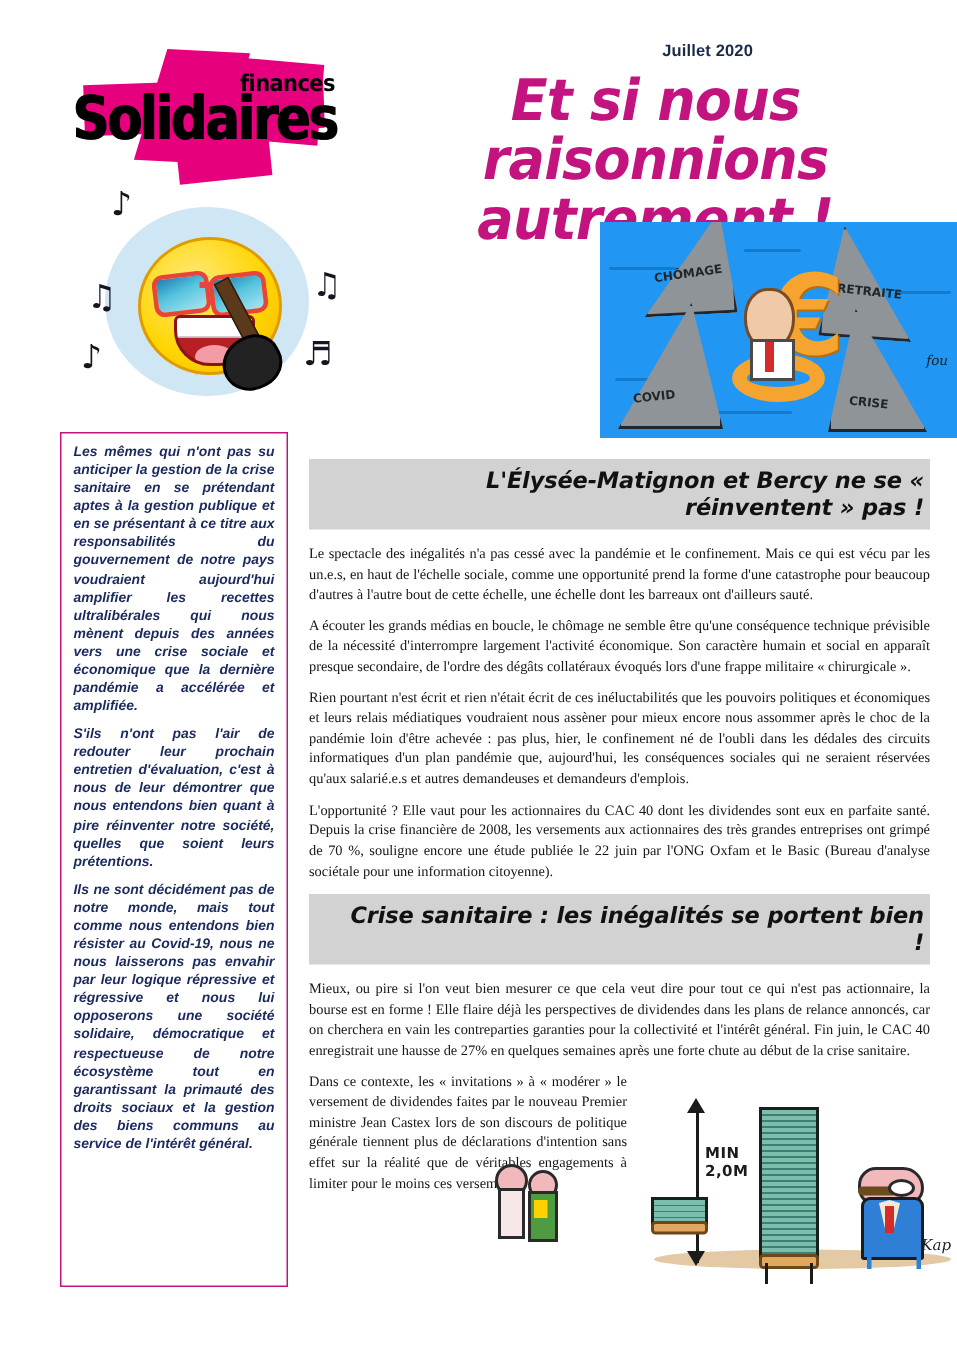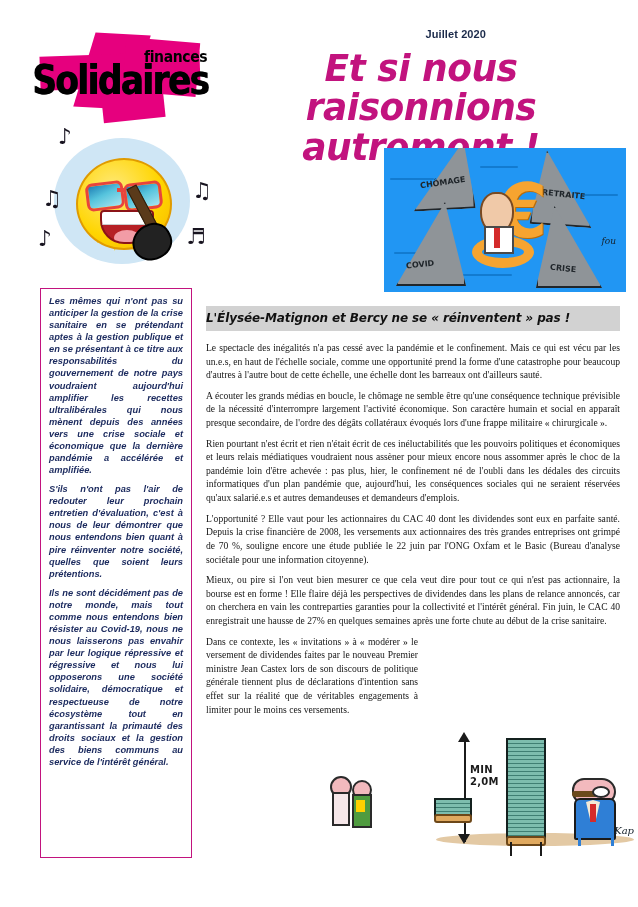--- a/index.html
+++ b/index.html
@@ -12,21 +12,21 @@
     height: 907px;
     position: relative;
     overflow: hidden;
     font-family: "Liberation Sans", sans-serif;
     color: #1a1a2e;
   }
 
   
   #header {
     position: absolute;
-    left: 0; top: 0;
+    left: 16px; top: 0;
     width: 508px;
     height: 300px;
   }
 
   #issue-date {
     position: absolute;
     right: 22px;
     top: 28px;
     font-size: 11px;
     font-weight: bold;
@@ -324,27 +324,27 @@
 
   
   #main-column {
     position: absolute;
     left: 206px;
     top: 306px;
     width: 414px;
   }
   .section-header {
     background: #d2d2d2;
-    text-align: left;
+    text-align: right;
     font-family: "DejaVu Sans", sans-serif;
     font-weight: bold;
     font-style: italic;
-    font-size: 12px;
+    font-size: 15px;
     color: #111111;
-    padding: 5px 4px 6px 0;
+    padding: 5px 4px 6px 16px;
     letter-spacing: -0.1px;
     margin-bottom: 10px;
   }
   #section-2-header { margin-top: 8px; }
   .body-par {
     margin: 0 0 7px 0;
     font-family: Liberation Serif, serif;
     font-size: 9.6px;
     line-height: 1.42;
     color: #161616;
@@ -603,20 +603,21 @@
 
 <div id="main-column">
 
   <div class="section-header" id="section-1-header">L'Élysée-Matignon et Bercy ne se « réinventent » pas !</div>
 
   <p class="body-par">Le spectacle des inégalités n'a pas cessé avec la pandémie et le confinement. Mais ce qui est vécu par les un.e.s, en haut de l'échelle sociale, comme une opportunité prend la forme d'une catastrophe pour beaucoup d'autres à l'autre bout de cette échelle, une échelle dont les barreaux ont d'ailleurs sauté.</p>
   <p class="body-par">A écouter les grands médias en boucle, le chômage ne semble être qu'une conséquence technique prévisible de la nécessité d'interrompre largement l'activité économique. Son caractère humain et social en apparaît presque secondaire, de l'ordre des dégâts collatéraux évoqués lors d'une frappe militaire « chirurgicale ».</p>
   <p class="body-par">Rien pourtant n'est écrit et rien n'était écrit de ces inéluctabilités que les pouvoirs politiques et économiques et leurs relais médiatiques voudraient nous assèner pour mieux encore nous assommer après le choc de la pandémie loin d'être achevée : pas plus, hier, le confinement né de l'oubli dans les dédales des circuits informatiques d'un plan pandémie que, aujourd'hui, les conséquences sociales qui ne seraient réservées qu'aux salarié.e.s et autres demandeuses et demandeurs d'emplois.</p>
   <p class="body-par">L'opportunité ? Elle vaut pour les actionnaires du CAC 40 dont les dividendes sont eux en parfaite santé. Depuis la crise financière de 2008, les versements aux actionnaires des très grandes entreprises ont grimpé de 70 %, souligne encore une étude publiée le 22 juin par l'ONG Oxfam et le Basic (Bureau d'analyse sociétale pour une information citoyenne).</p>
 
+  <div class="section-header" id="section-2-header">Crise sanitaire : les inégalités se portent bien !</div>
 
   <p class="body-par">Mieux, ou pire si l'on veut bien mesurer ce que cela veut dire pour tout ce qui n'est pas actionnaire, la bourse est en forme ! Elle flaire déjà les perspectives de dividendes dans les plans de relance annoncés, car on cherchera en vain les contreparties garanties pour la collectivité et l'intérêt général. Fin juin, le CAC 40 enregistrait une hausse de 27% en quelques semaines après une forte chute au début de la crise sanitaire.</p>
   <p class="body-par" id="last-par">Dans ce contexte, les « invitations » à « modérer » le versement de dividendes faites par le nouveau Premier ministre Jean Castex lors de son discours de politique générale tiennent plus de déclarations d'intention sans effet sur la réalité que de véritables engagements à limiter pour le moins ces versements.</p>
 </div>
 
 <div id="doctor-figure">
   <div class="doc-part" style="left:0;top:6px;width:18px;height:18px;background:#f2b9bd;border:2px solid #2a2a2a;border-radius:50%;"></div>
   <div class="doc-part" style="left:2px;top:22px;width:14px;height:30px;background:#f6e7e9;border:2px solid #2a2a2a;"></div>
   <div class="doc-part" style="left:22px;top:10px;width:16px;height:16px;background:#f2b9bd;border:2px solid #2a2a2a;border-radius:50%;"></div>
   <div class="doc-part" style="left:22px;top:24px;width:16px;height:30px;background:#4f9b3f;border:2px solid #2a2a2a;"></div>

